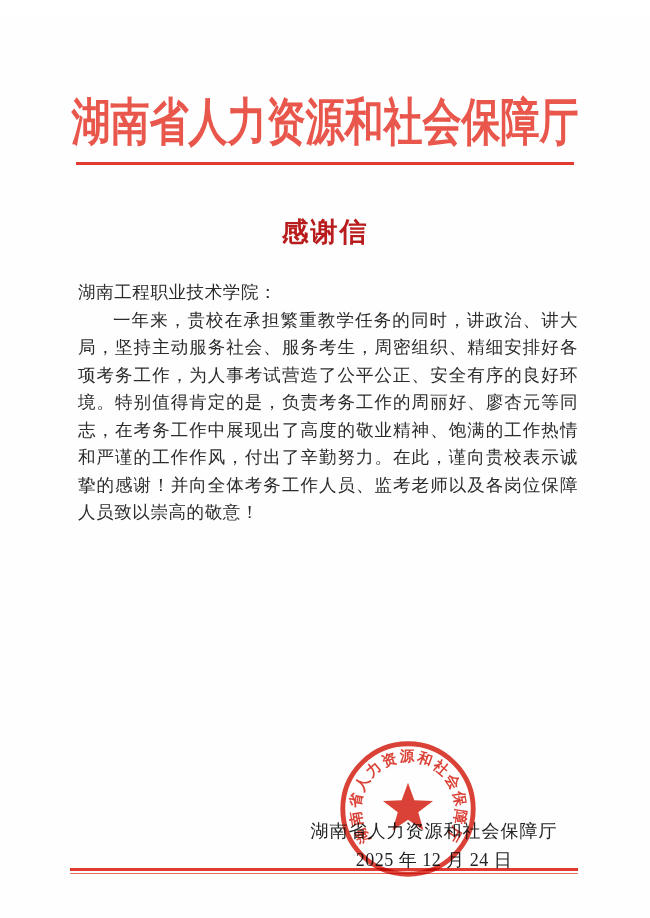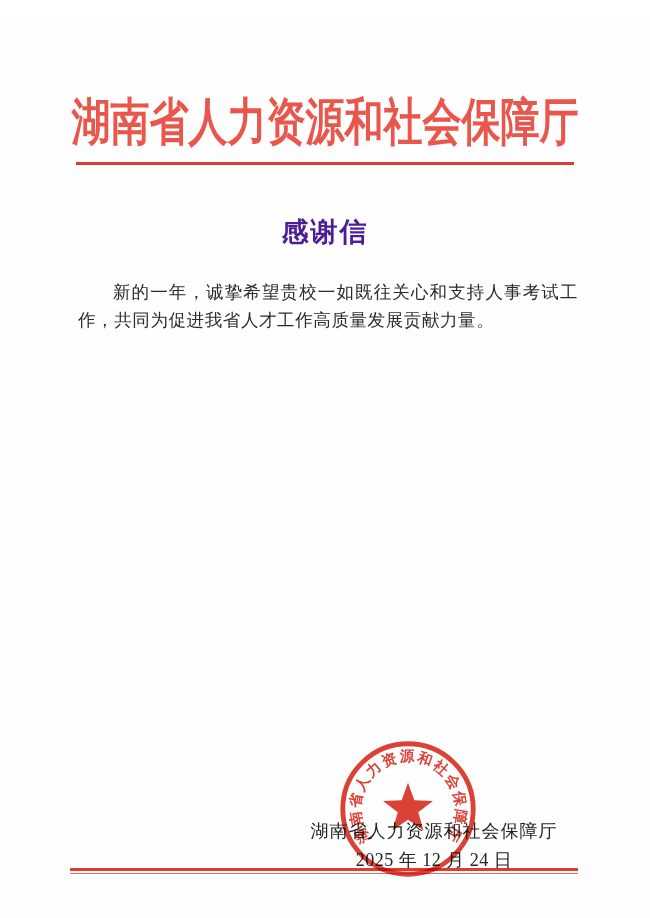--- a/index.html
+++ b/index.html
@@ -35,21 +35,21 @@
     background:var(--rule-red,#e03a31);
   }
   
   .letter-title{
     margin-top:52px;
     text-align:center;
     font-size:27px;
     line-height:30px;
     font-weight:bold;
     letter-spacing:2px;
-    color:#4c1d95;
+    color:#b91c1c;
   }
   
   .letter-body{
     margin:32px 72px 0 78px;
     font-size:17.5px;
     line-height:27.5px;
     letter-spacing:0.6px;
     text-align:justify;
     color:var(--text-color,#2b2b2b);
   }
@@ -105,22 +105,23 @@
 
 <div class="page">
 
   <div class="letterhead">湖南省人力资源和社会保障厅</div>
 
   <div class="head-rule"></div>
 
   <div class="letter-title">感谢信</div>
 
   <div class="letter-body">
+    <div class="salutation">湖南工程职业技术学院：</div>
     <div>
-        <p>新的一年，诚挚希望贵校一如既往关心和支持人事考试工作，共同为促进我省人才工作高质量发展贡献力量。</p>
+        <p>一年来，贵校在承担繁重教学任务的同时，讲政治、讲大局，坚持主动服务社会、服务考生，周密组织、精细安排好各项考务工作，为人事考试营造了公平公正、安全有序的良好环境。特别值得肯定的是，负责考务工作的周丽好、廖杏元等同志，在考务工作中展现出了高度的敬业精神、饱满的工作热情和严谨的工作作风，付出了辛勤努力。在此，谨向贵校表示诚挚的感谢！并向全体考务工作人员、监考老师以及各岗位保障人员致以崇高的敬意！</p>
       </div>
   </div>
 
   <svg class="seal" viewBox="0 0 150 150" xmlns="http://www.w3.org/2000/svg" aria-hidden="true">
     <defs>
       <path id="seal-arc" d="M 37.5 106.5 A 49 49 0 1 1 112.5 106.5" fill="none"></path>
     </defs>
     <circle cx="75" cy="75" r="67" fill="none" stroke="#d93226" stroke-width="5"></circle>
     <polygon points="75,48 81.5,66.1 100.7,66.7 85.5,78.4 90.9,96.8 75,86 59.1,96.8 64.5,78.4 49.3,66.7 68.5,66.1" fill="#d93226"></polygon>
     <text class="seal-text" font-size="15" letter-spacing="2" fill="#d93226" text-anchor="middle">

